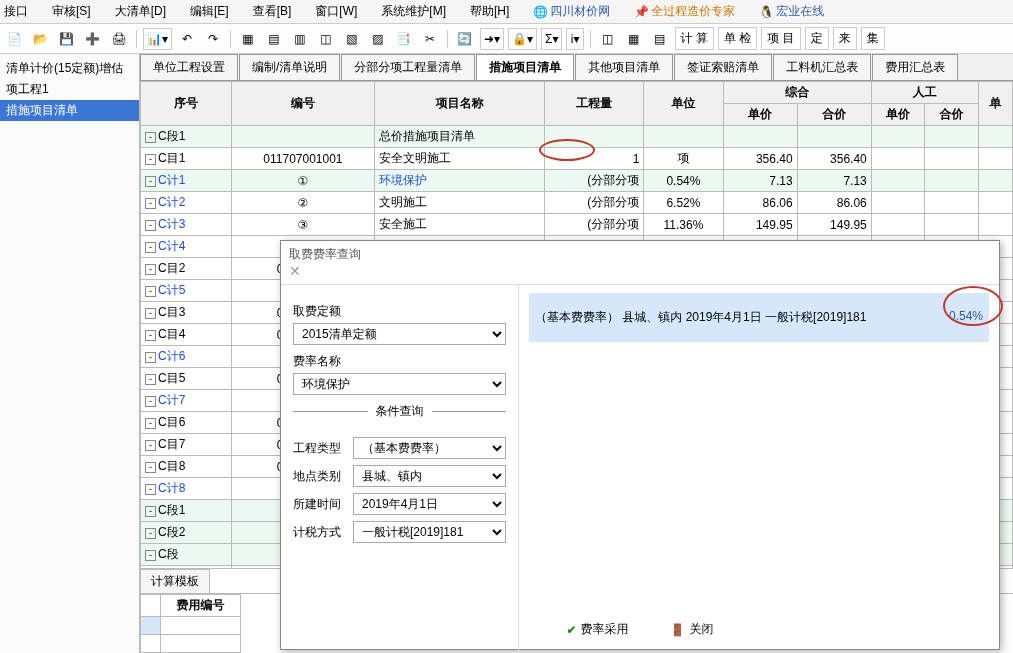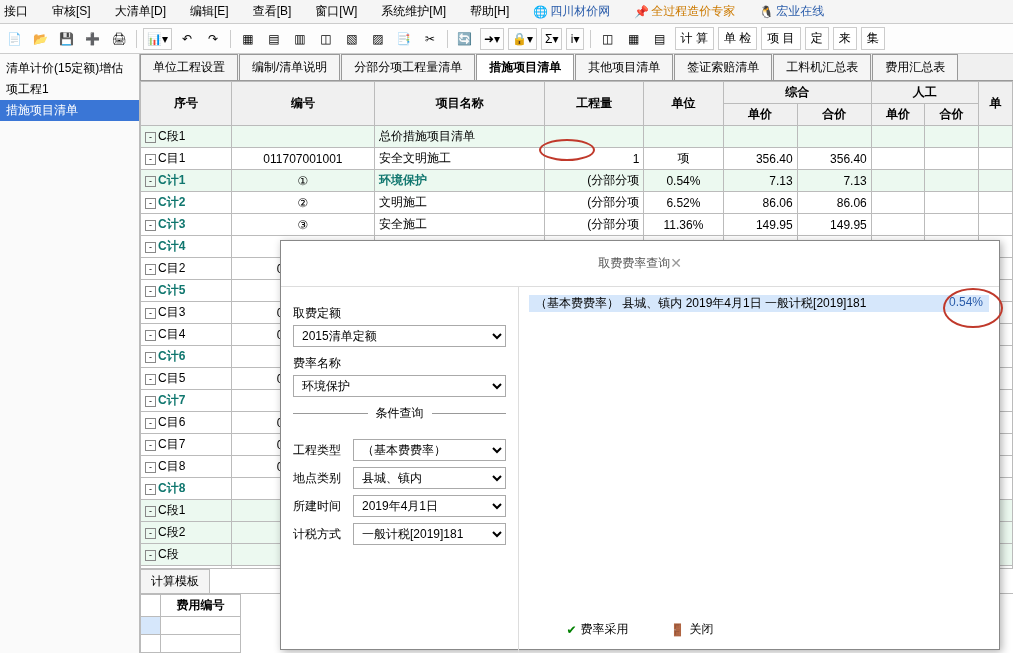--- a/index.html
+++ b/index.html
@@ -30,37 +30,37 @@
 .grid .left { text-align: left; }
 .grid .right { text-align: right; }
 .row-hl td { background: #ecf9f0; }
 .circle-red { border: 2px solid #c0392b; border-radius: 50%; position: absolute; pointer-events: none; }
 .bottom { position: absolute; left: 140px; bottom: 0; right: 0; background: #fff; border-top: 1px solid #bbb; }
 .bottom .tabs2 { display: flex; border-bottom: 1px solid #bbb; }
 .bottom .tabs2 .t { padding: 3px 10px; border: 1px solid #bbb; border-bottom: none; background: #f5f5f5; }
 .bottom table { border-collapse: collapse; }
 .bottom th, .bottom td { border: 1px solid #bbb; padding: 2px 8px; height: 18px; }
 .dialog { position: absolute; top: 240px; left: 280px; width: 720px; height: 410px; background: #fff; border: 1px solid #888; box-shadow: 2px 2px 8px rgba(0,0,0,0.3); }
-.dialog .titlebar { background: #fff; color: #555; padding: 14px 8px; display: flex; justify-content: center; border-bottom: 1px solid #ddd; }
+.dialog .titlebar { background: #fff; color: #555; padding: 5px 8px; display: flex; justify-content: flex-start; border-bottom: 1px solid #ddd; flex-direction: column; }
 .dialog .close { cursor: pointer; color: #999; font-size: 14px; }
 .dialog .body { display: flex; height: calc(100% - 28px); }
 .dialog .leftp { width: 238px; padding: 10px 12px; border-right: 1px solid #ddd; }
 .dialog .rightp { flex: 1; padding: 8px 10px; position: relative; }
 .dialog label { display: block; margin: 8px 0 3px; }
 .dialog select, .dialog input[type=text] { width: 100%; height: 22px; border: 1px solid #aaa; padding: 0 4px; background: #fff; }
 .dialog .section { text-align: center; margin: 16px 0 8px; border-top: 1px solid #999; position: relative; }
 .dialog .section span { position: relative; top: -9px; background: #fff; padding: 0 8px; }
 .dialog .row { display: flex; align-items: center; margin: 6px 0; gap: 4px; }
 .dialog .row label { margin: 0; flex: 0 0 56px; }
 .dialog .row select { flex: 1; }
 .dialog .btns { position: absolute; bottom: 10px; left: 0; right: 0; display: flex; justify-content: center; gap: 30px; }
 .dialog .btns button { background: none; border: none; display: flex; align-items: center; gap: 4px; cursor: pointer; }
-.dialog .result { background: #d6e7fb; padding: 0 6px; display: flex; justify-content: space-between; }
+.dialog .result { background: #d6e7fb; padding: 16px 6px; display: flex; justify-content: space-between; }
 .dialog .result .val { color: #2a5caa; }
-.blue { color: #0f766e; font-weight: bold; }
+.blue { color: #1d4ed8; }
 .tree-exp { display: inline-block; width: 11px; height: 11px; border: 1px solid #888; text-align: center; line-height: 9px; font-size: 9px; margin-right: 2px; }
 </style>
 </head>
 <body>
 
 <div class="menubar">
   <span>接口</span>
   <span>审核[S]</span>
   <span>大清单[D]</span>
   <span>编辑[E]</span>

